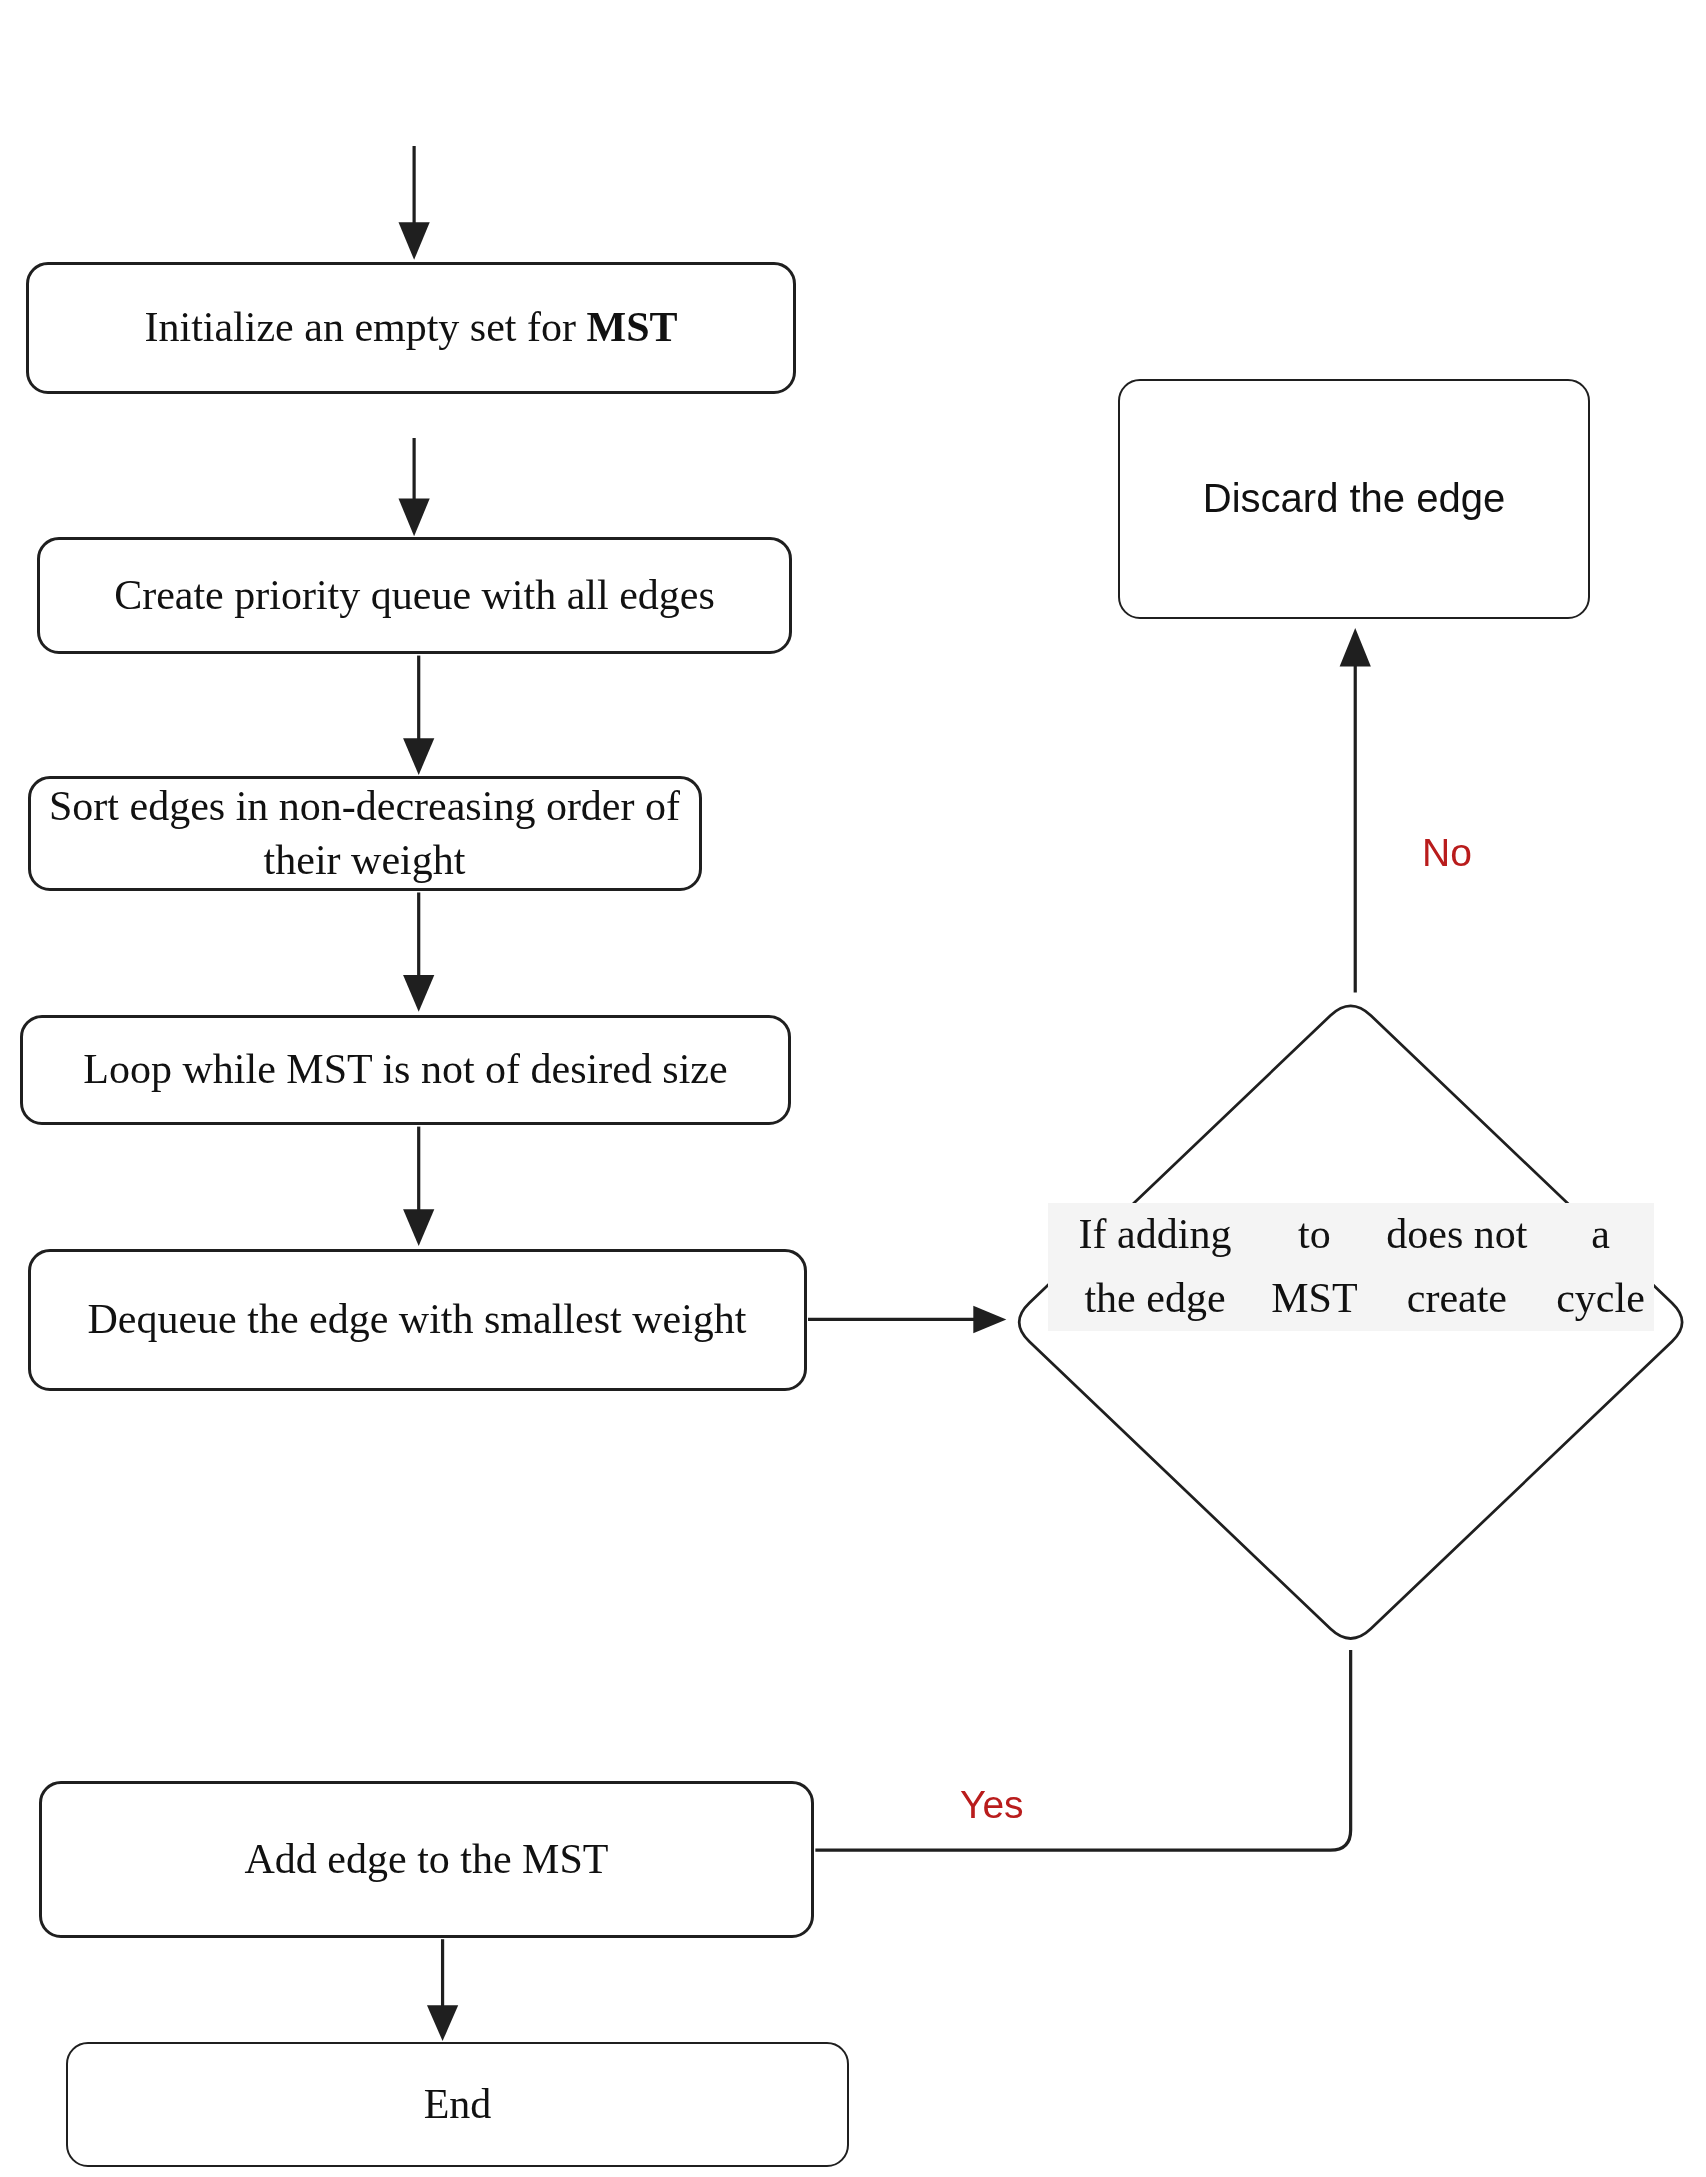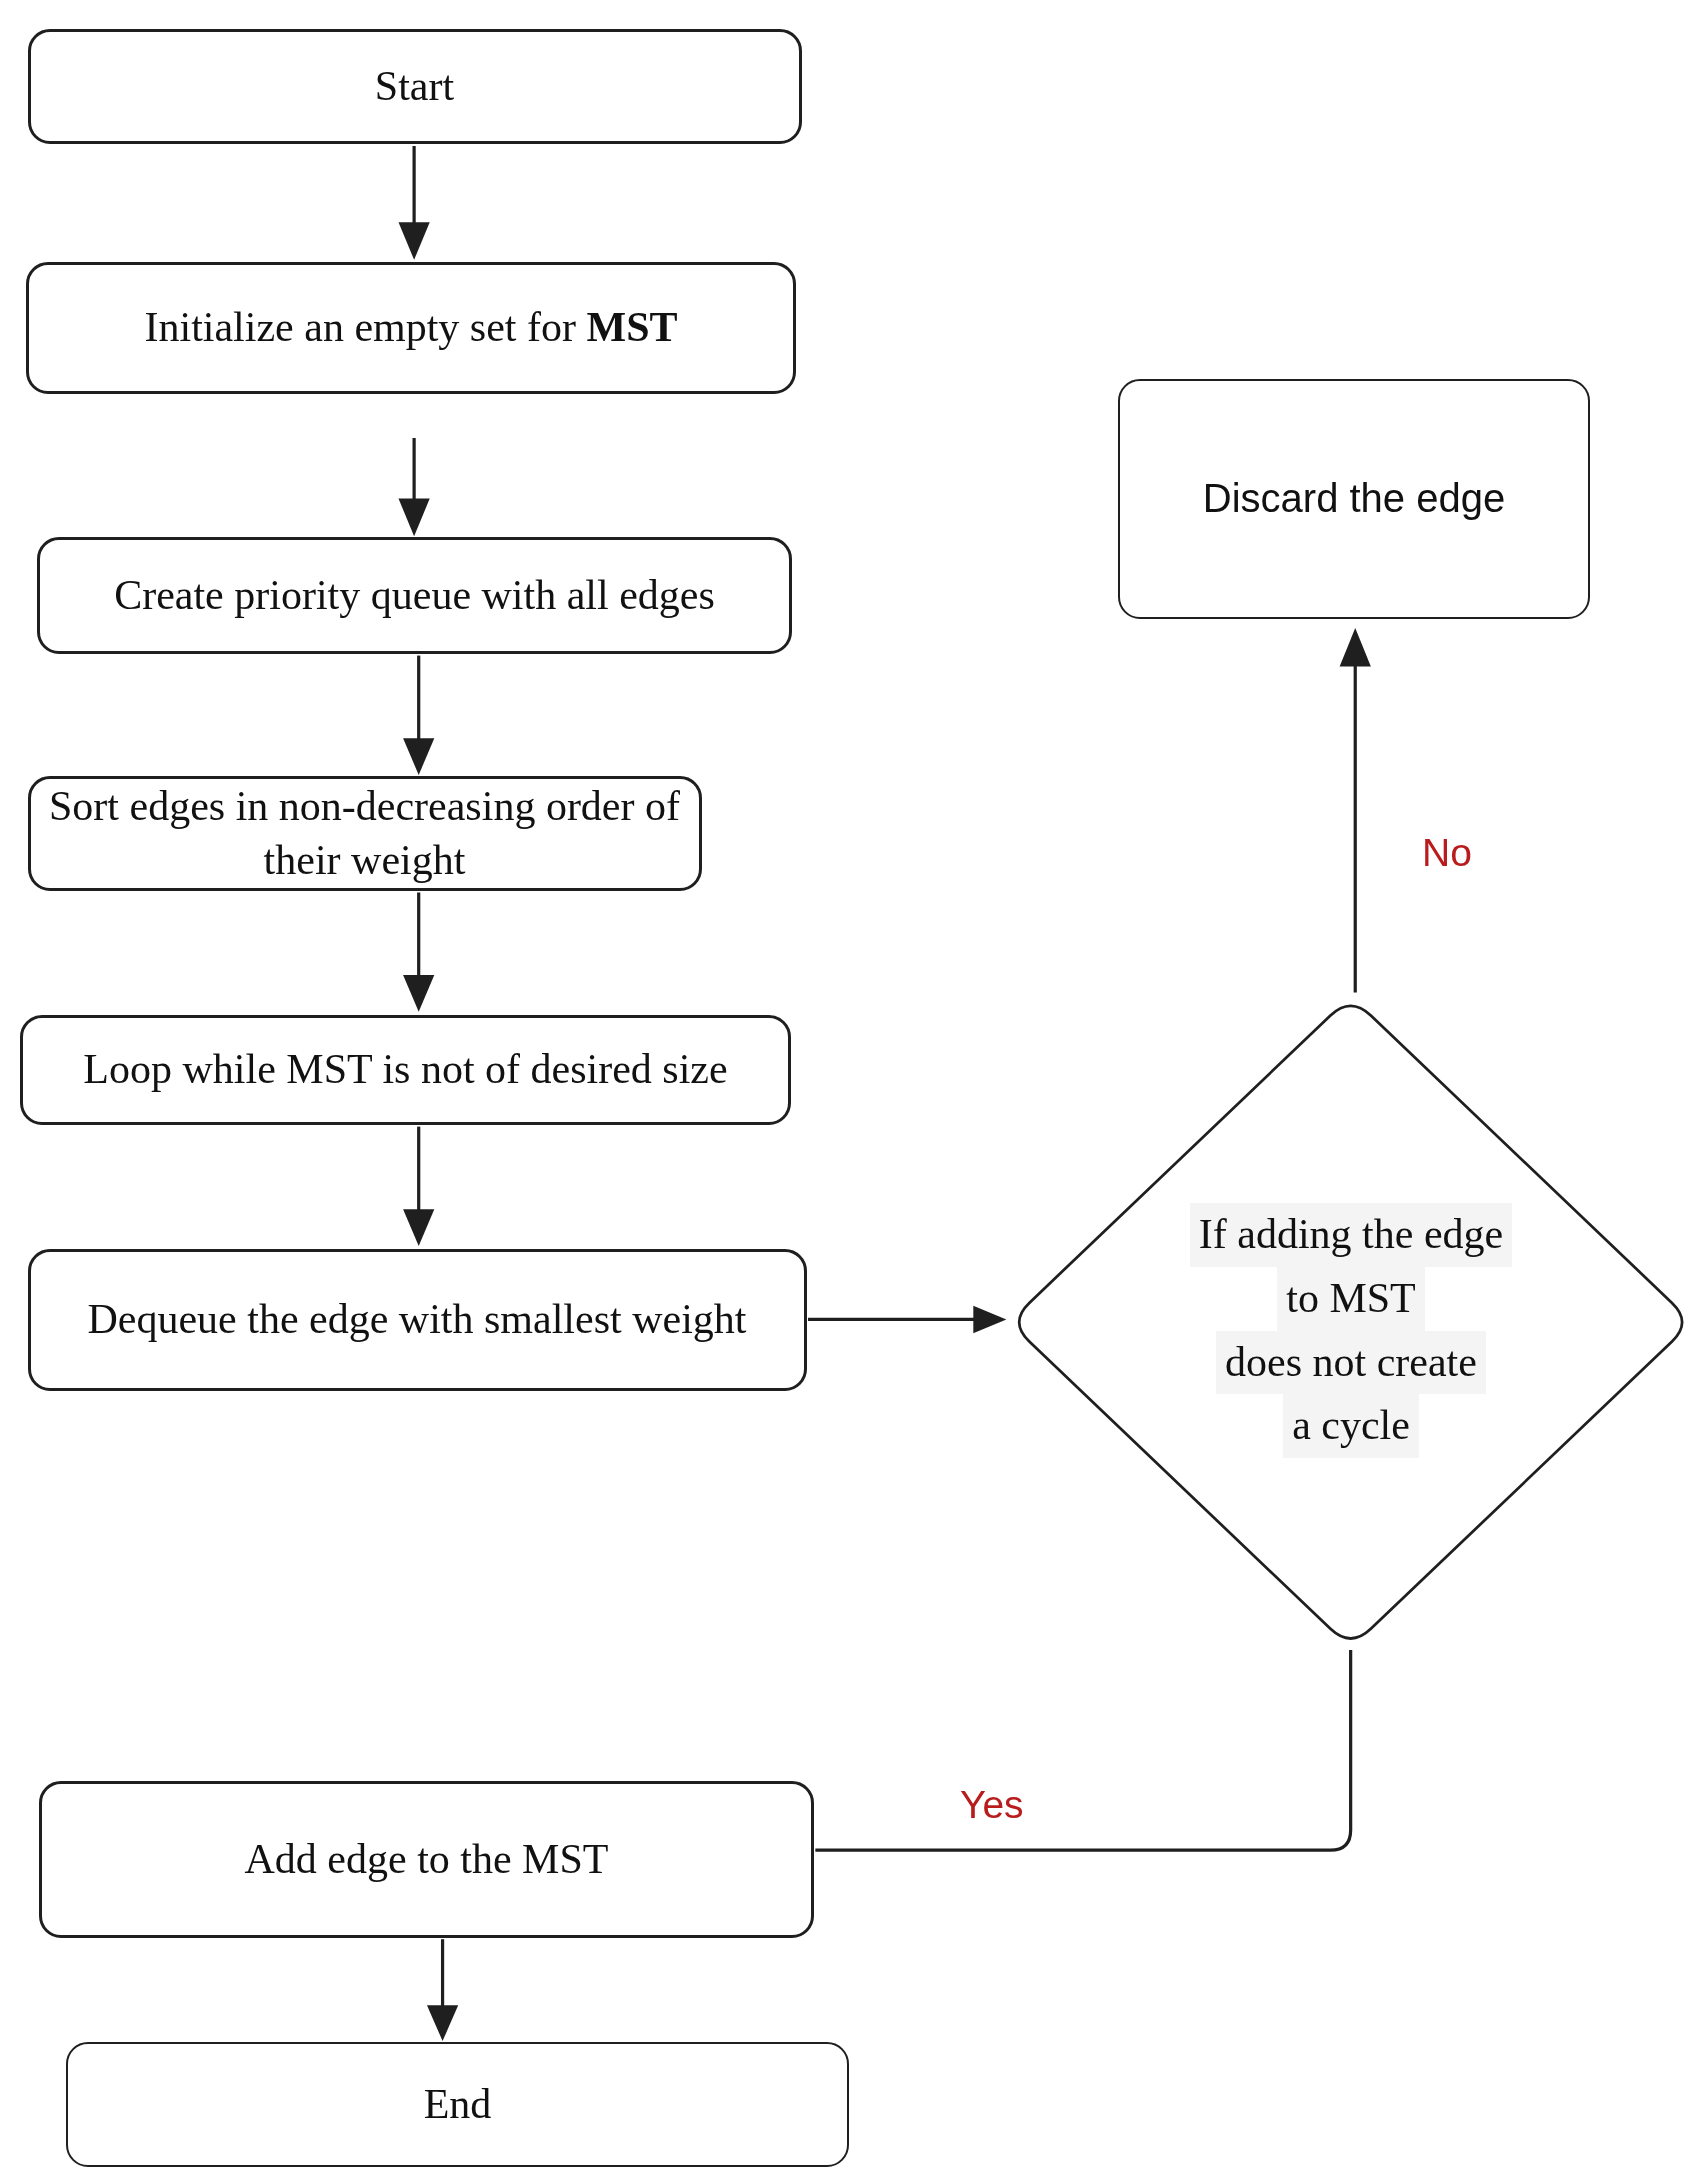--- a/index.html
+++ b/index.html
@@ -42,21 +42,21 @@
                    font-family:"Liberation Sans","DejaVu Sans",sans-serif;
                    font-size:40px;border-width:2.8px;}
   #node-add       {left:39px;  top:1781px; width:775px; height:157px;}
   #node-end       {left:66px;  top:2042px; width:783px; height:125px;border-width:2.8px;}
   .decision-text{
     position:absolute;
     left:1048px;
     top:1203px;
     width:606px;
     display:flex;
-    flex-direction:column;
+    flex-direction:row;
     align-items:center;
     text-align:center;
     font-size:42px;
     line-height:1.52;
   }
   .decision-text .line{
     background:#f4f4f4;
     padding:0 9.2px;
   }
   .edge-label{
@@ -106,23 +106,20 @@
              Q 1471 1085 1493 1106
              L 1821 1419
              Q 1843 1440 1821 1461
              L 1493 1774
              Q 1471 1795 1449 1774
              L 1121 1461
              Q 1099 1440 1121 1419
              Z" fill="#ffffff" stroke="#1f1f1f" stroke-width="3"></path>
   </svg>
 
-  <div class="node" id="node-start">
-    <span class="txt">Start</span>
-  </div>
 
   <div class="node" id="node-initialize">
     <span><span class="txt">Initialize an empty set for </span><span class="txt bold">MST</span></span>
   </div>
 
   <div class="node" id="node-create">
     <span class="txt">Create priority queue with all edges</span>
   </div>
 
   <div class="node" id="node-sort">

